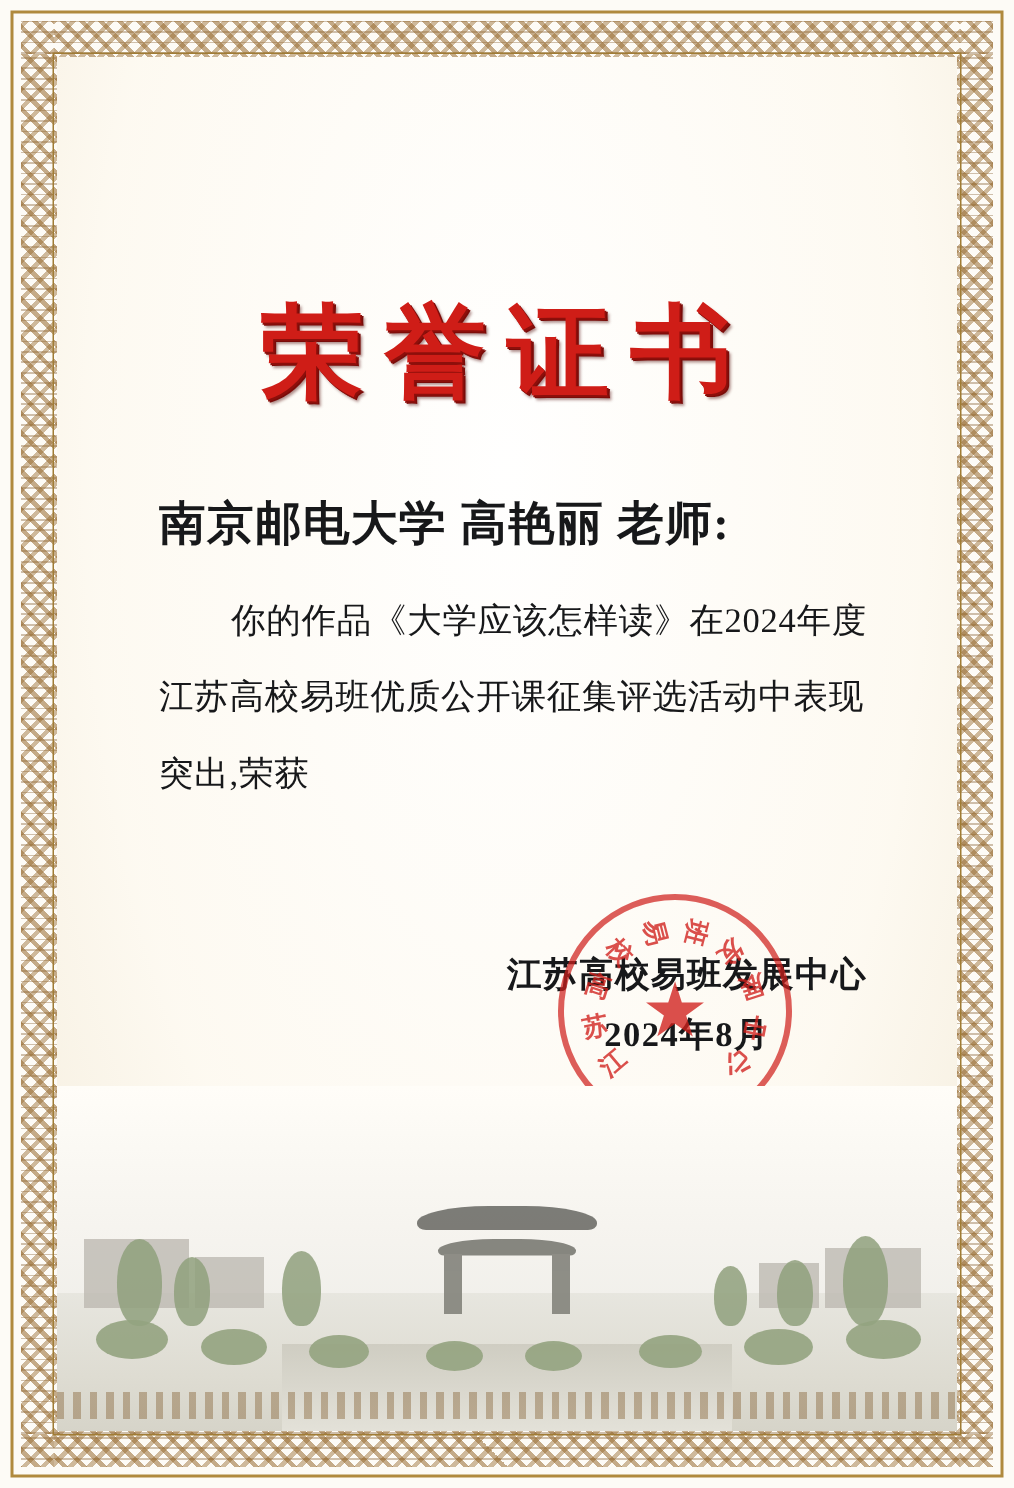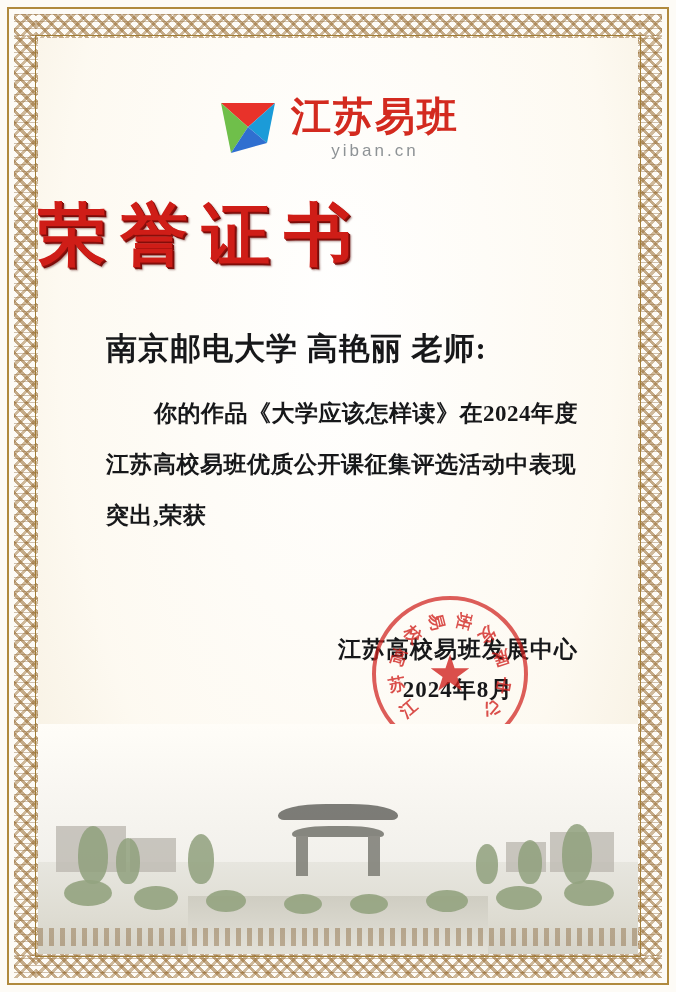--- a/index.html
+++ b/index.html
@@ -122,21 +122,21 @@
     letter-spacing: 3px;
     align-self: center;
   }
 
   
   .title {
     position: absolute;
     top: 152px;
     left: 0;
     right: 0;
-    text-align: left;
+    text-align: center;
     font-family: "Liberation Serif", serif;
     font-weight: bold;
     font-size: 68px;
     letter-spacing: 14px;
     color: #cf1d17;
     text-shadow:
       1px 1px 0 #8d0f0b,
       2px 2px 0 #7a0c09,
       3px 3px 2px rgba(80,8,6,0.45);
   }
@@ -151,21 +151,21 @@
     font-weight: bold;
     color: #17181a;
     letter-spacing: 1px;
   }
   .body-para {
     position: absolute;
     top: 350px;
     left: 68px;
     right: 58px;
     font-size: 23px;
-    font-weight: bold;
+    font-weight: normal;
     color: #17181a;
     line-height: 51px;
     text-indent: 48px;
     letter-spacing: 0.5px;
   }
   .award {
     position: absolute;
     top: 520px;
     left: 0;
     right: 0;
@@ -335,34 +335,20 @@
 </head>
 <body>
 
 <div class="certificate">
 
   <div class="border-outer"></div>
   <div class="border-band"></div>
 
   <div class="inner">
 
-    <div class="logo-row">
-      <div class="logo-mark">
-        <svg width="62" height="62" viewBox="0 0 62 62" aria-hidden="true">
-          <polygon points="4,6 58,6 31,30" fill="#e8322a"></polygon>
-          <polygon points="4,6 31,30 14,56" fill="#6fbf4a"></polygon>
-          <polygon points="31,30 58,6 50,46" fill="#1b9bd8"></polygon>
-          <polygon points="14,56 31,30 50,46" fill="#2f6fd0"></polygon>
-        </svg>
-      </div>
-      <div class="logo-text">
-        <span class="logo-cn">江苏易班</span>
-        <span class="logo-en">yiban.cn</span>
-      </div>
-    </div>
 
     <div class="title">荣誉证书</div>
 
     <div class="salutation">南京邮电大学  高艳丽  老师:</div>
 
     <div class="body-para">你的作品《大学应该怎样读》在2024年度江苏高校易班优质公开课征集评选活动中表现突出,荣获</div>
 
 
     <div class="signature">
       <div>江苏高校易班发展中心</div>

